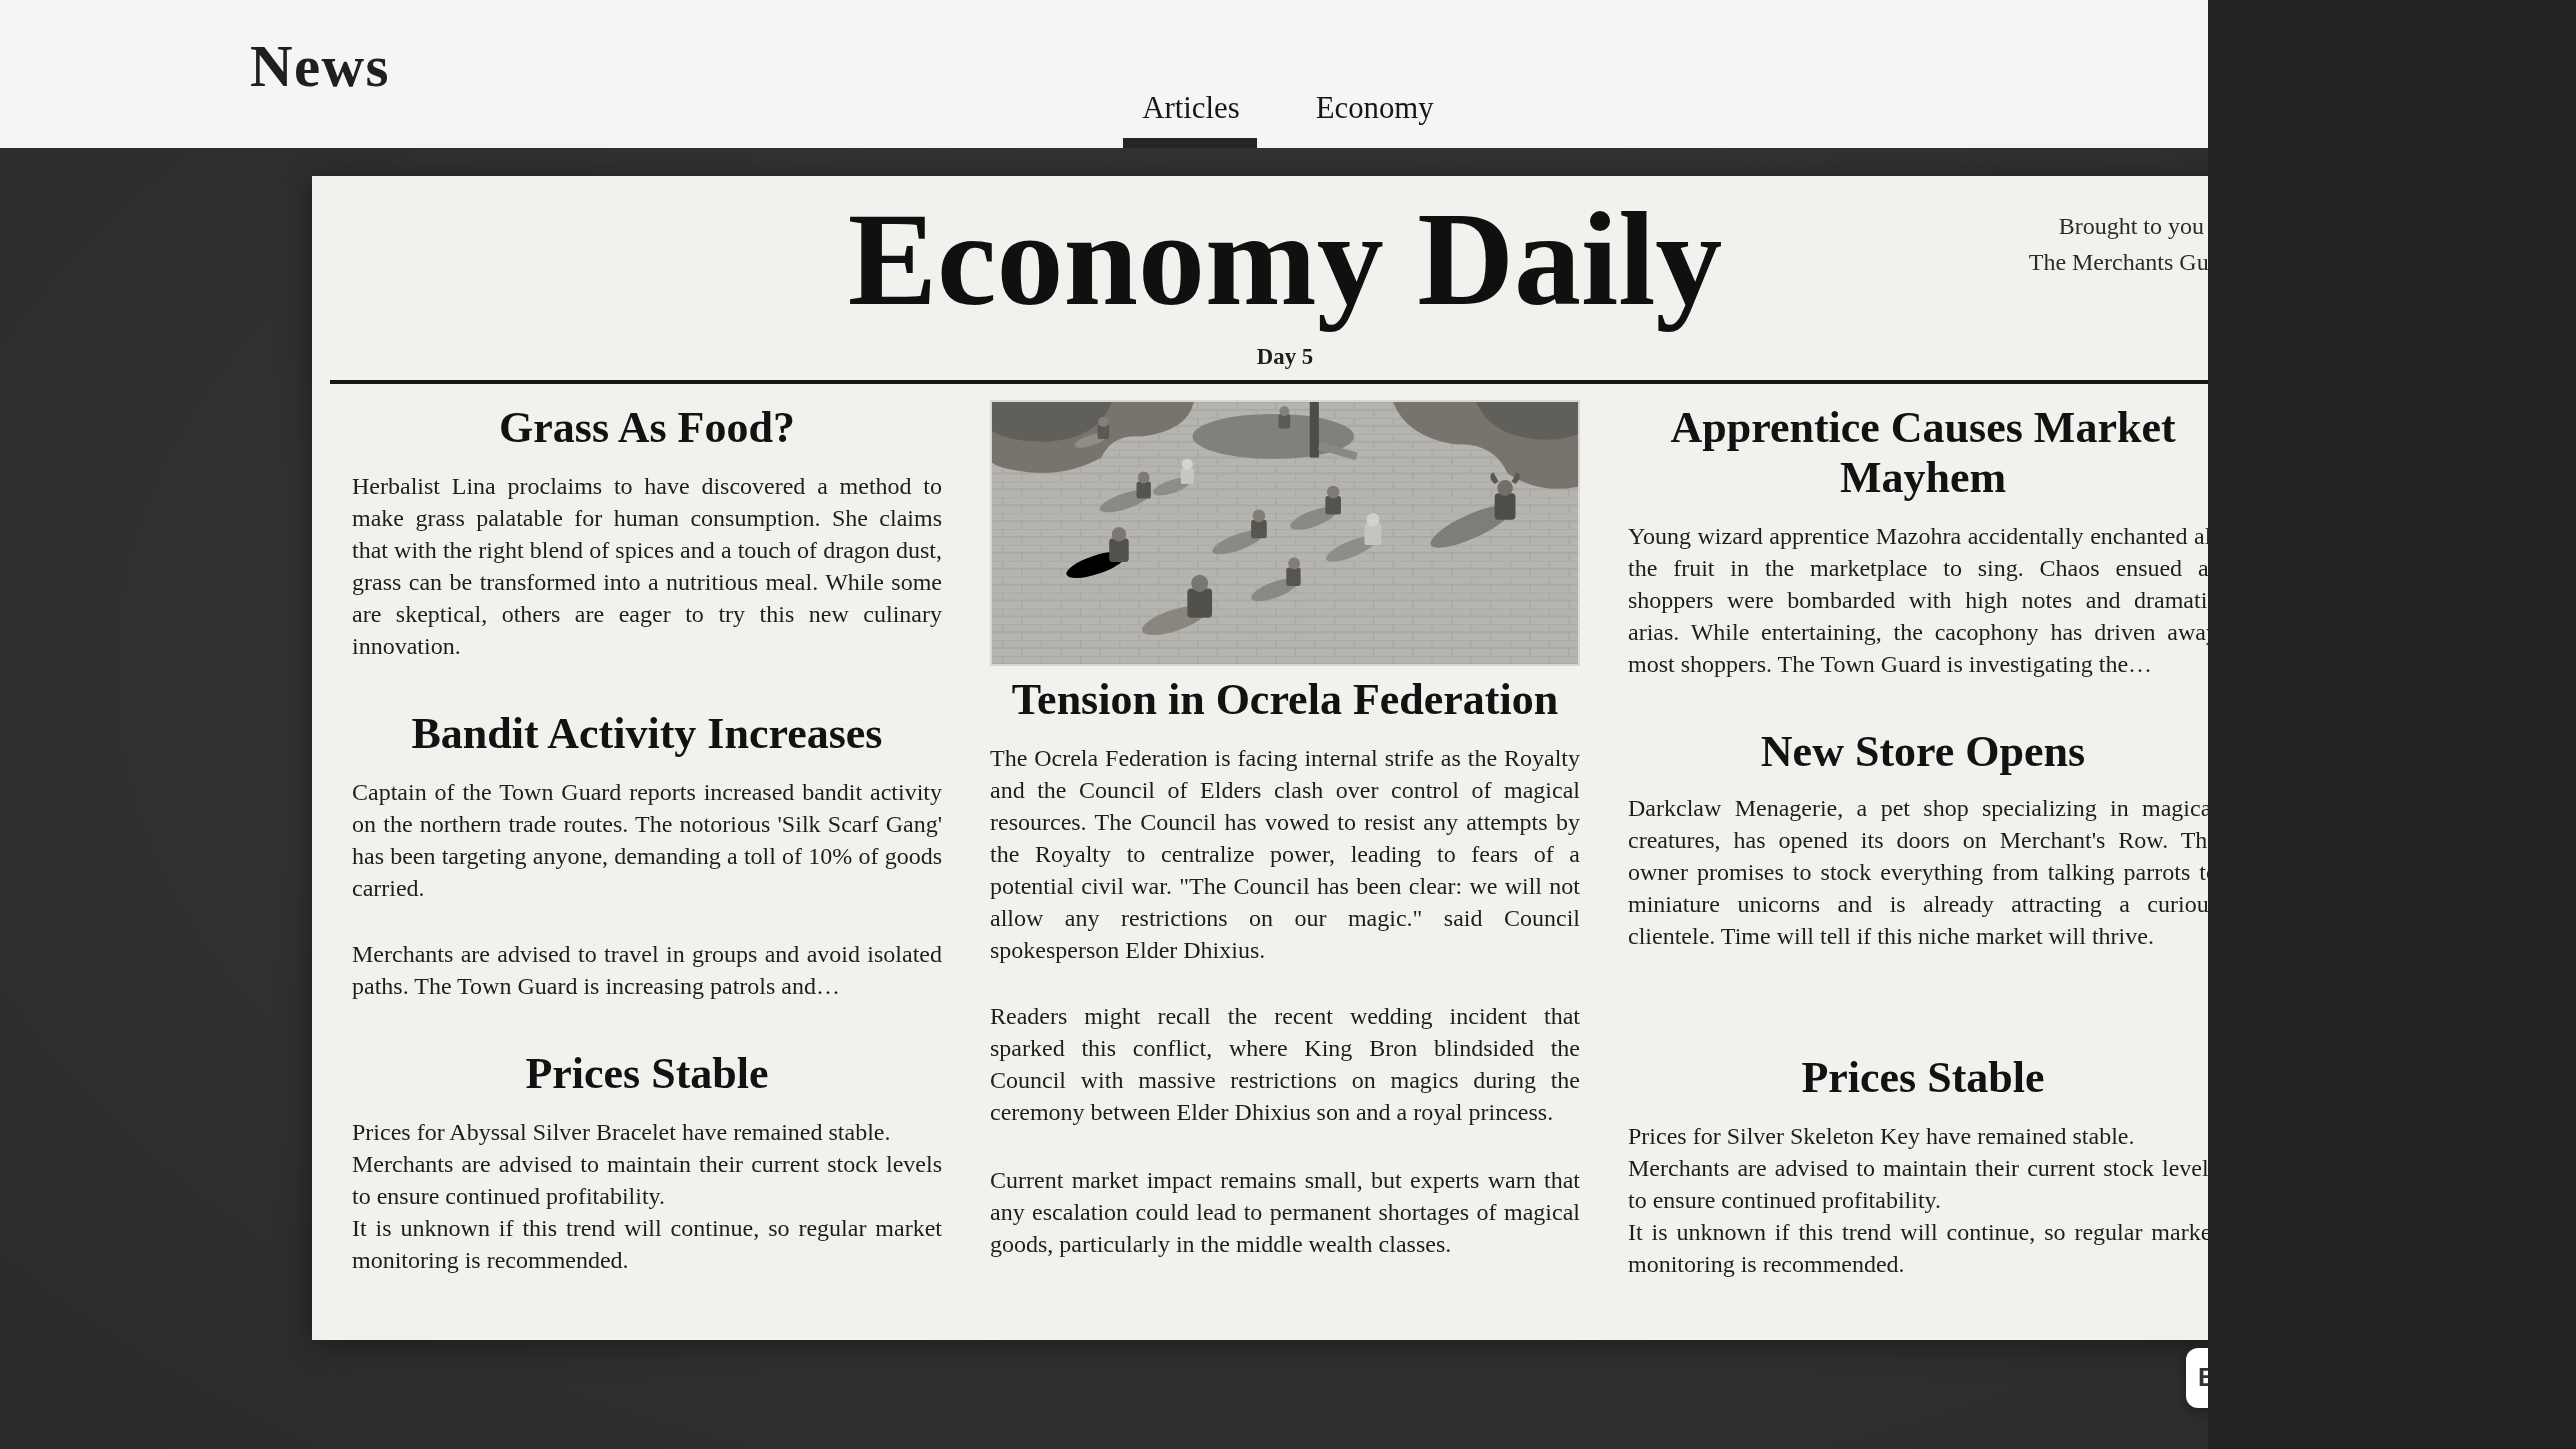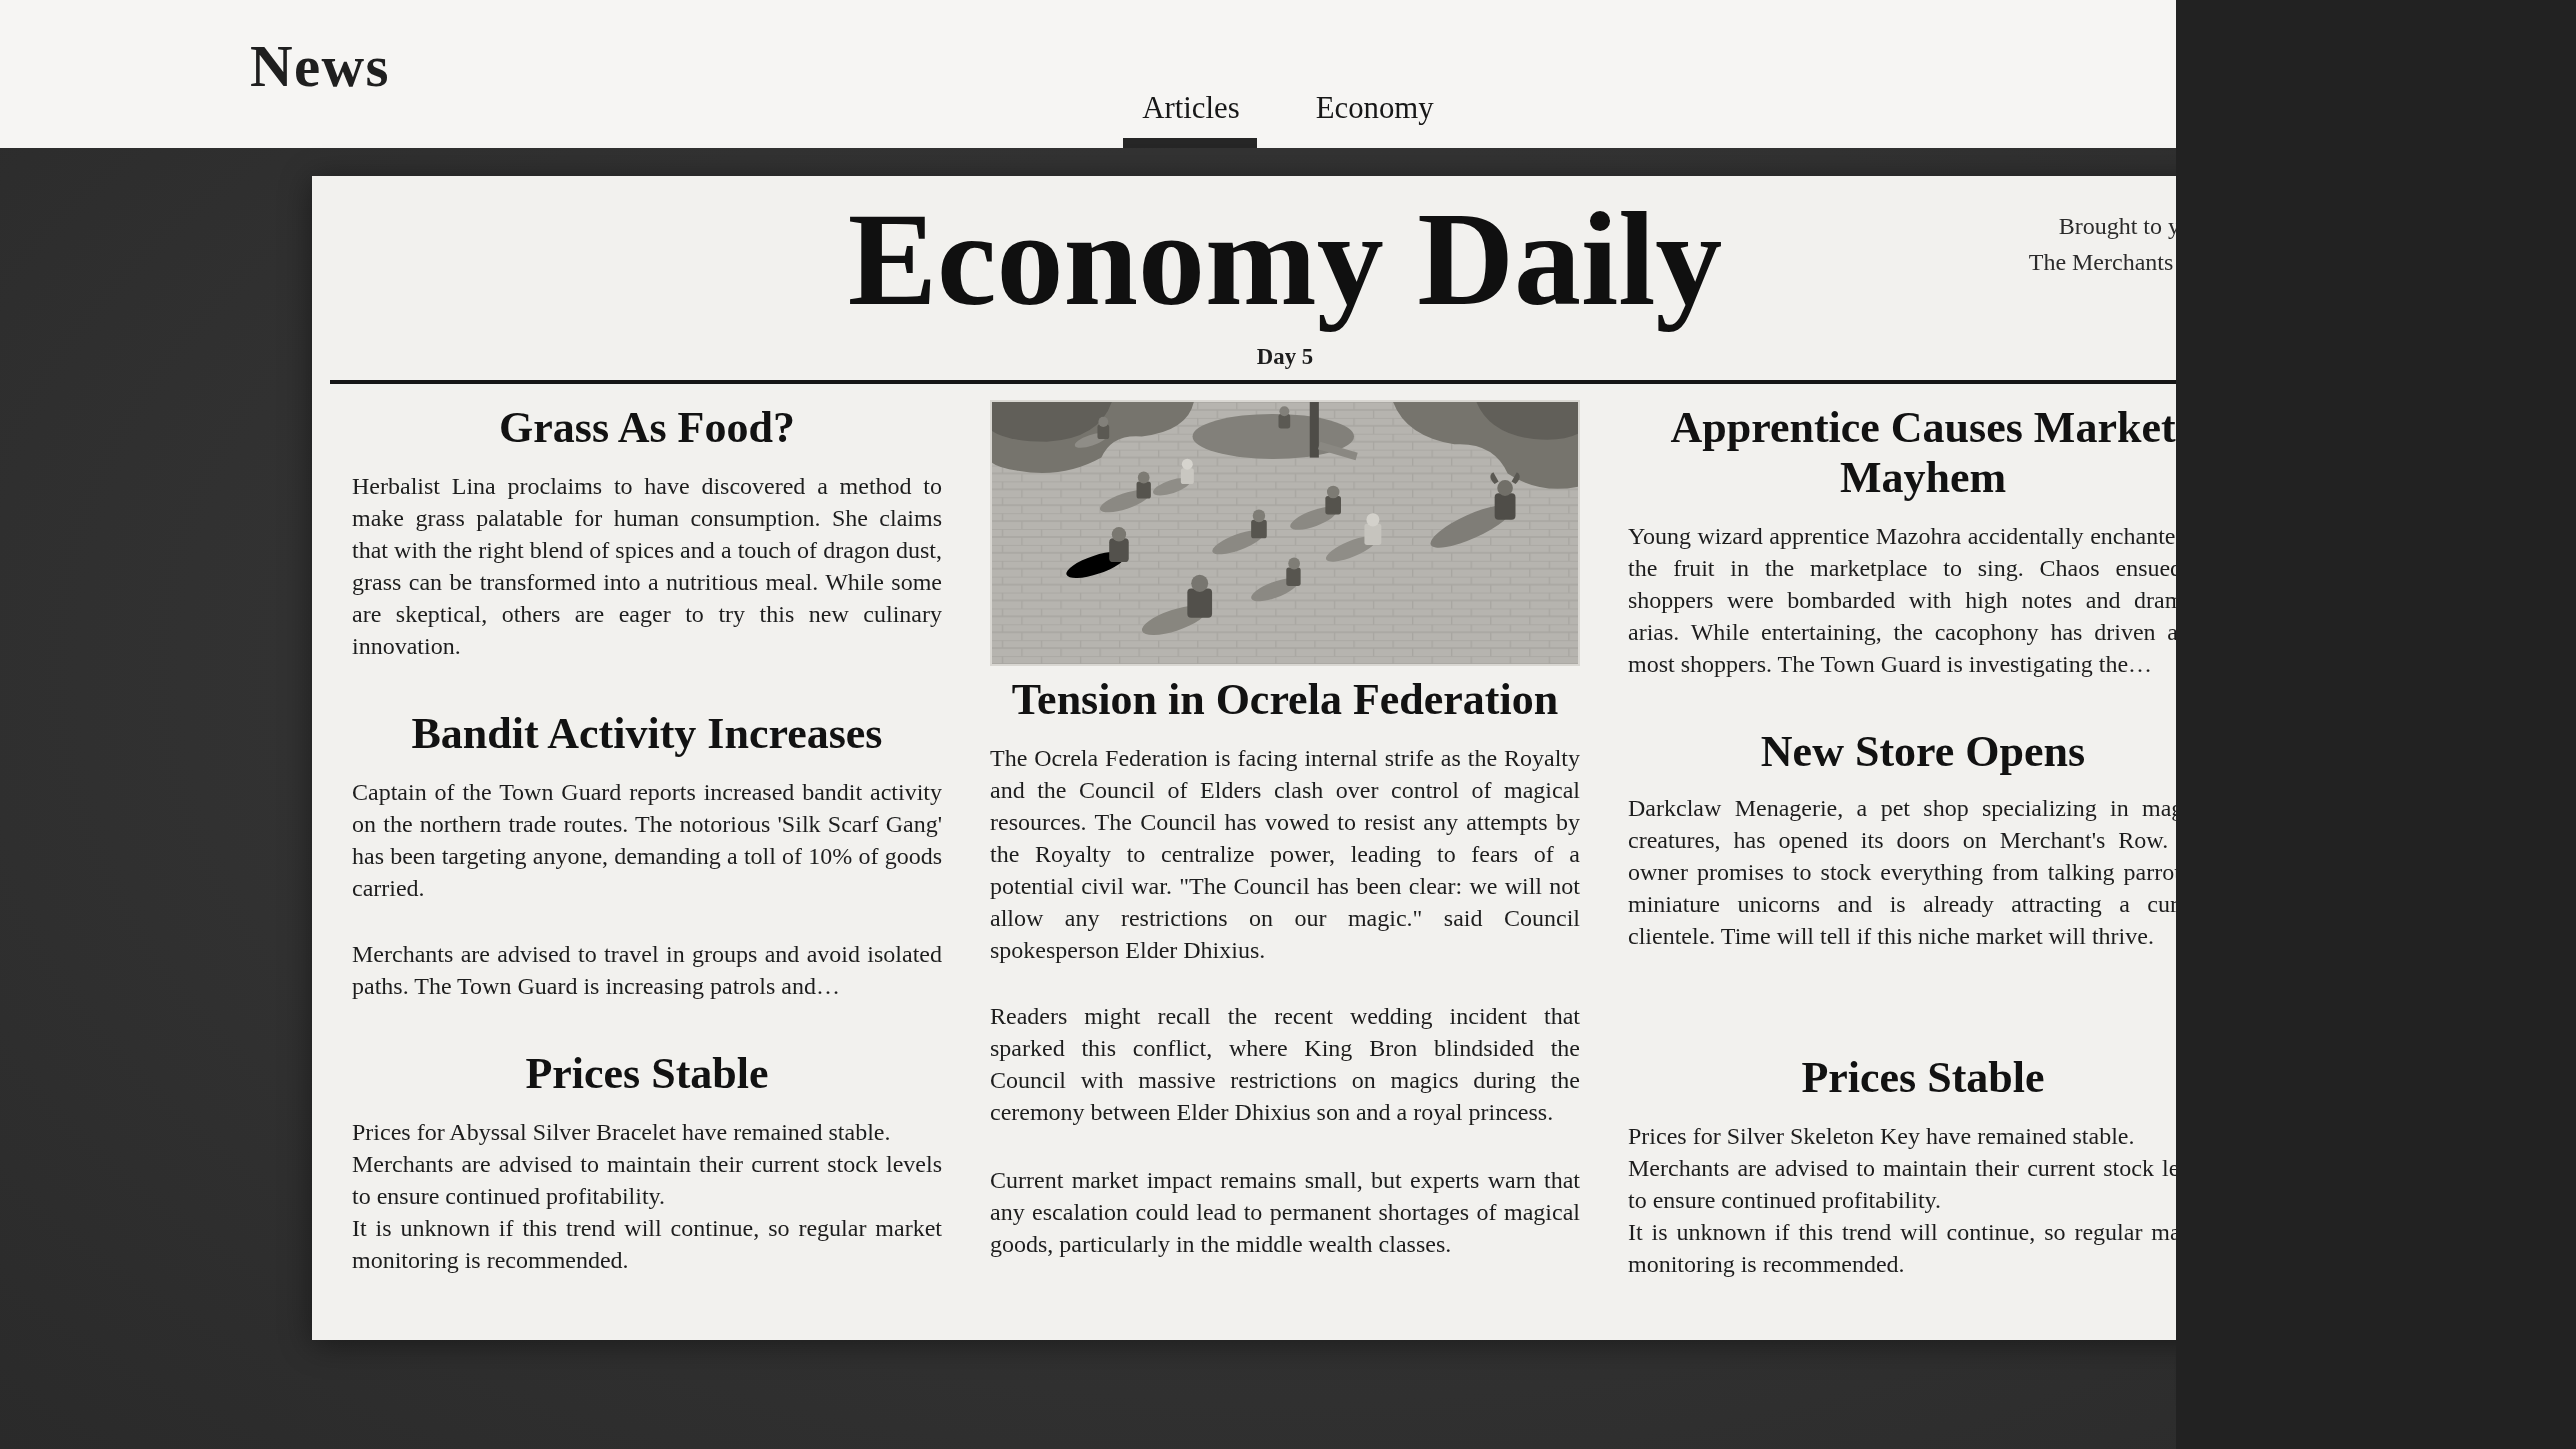--- a/index.html
+++ b/index.html
@@ -1,16 +1,16 @@
 <!DOCTYPE html>
 <html style="font-size:10.7px"><head>
 <meta charset="utf-8">
 <style>
   html,body{margin:0;padding:0;background:#222;}
-  #stage{position:relative;width:2176px;height:1449px;overflow:hidden;background:#5eead4;}
+  #stage{position:relative;width:2176px;height:1449px;overflow:hidden;background:#5eead4;padding-left:32px;}
   #design{position:absolute;left:0;top:0;width:1288px;height:725px;
           transform:scale(2);transform-origin:0 0;
           font-family:"Liberation Serif",serif;color:#1a1a1a;}
 
   
   .topbar{position:absolute;left:0;top:0;width:1288px;height:74px;background:#f6f5f3;}
   .app-title{position:absolute;left:125px;top:17.4px;font-size:29.5px;font-weight:700;
              letter-spacing:0.7px;color:#1f1f1f;}
   .tabs{position:absolute;left:0;top:0;width:100%;height:74px;display:flex;
         justify-content:center;align-items:flex-end;gap:38px;padding-bottom:10.7px;

